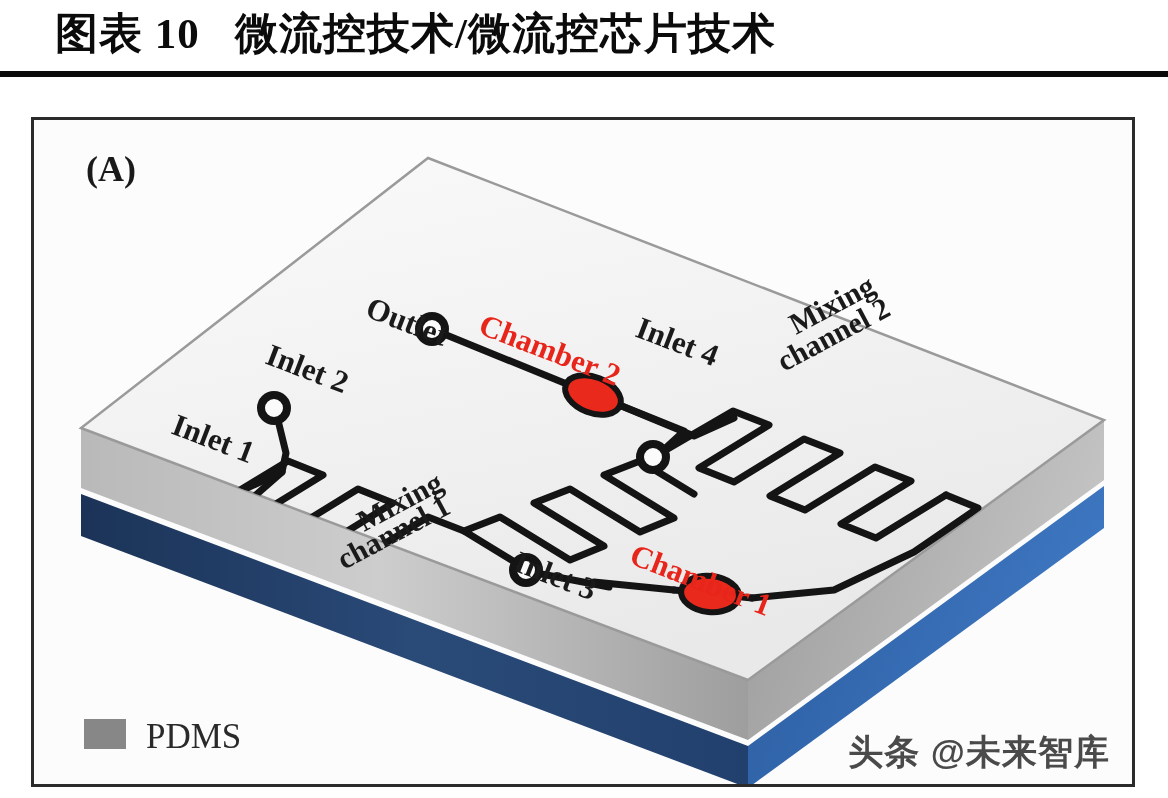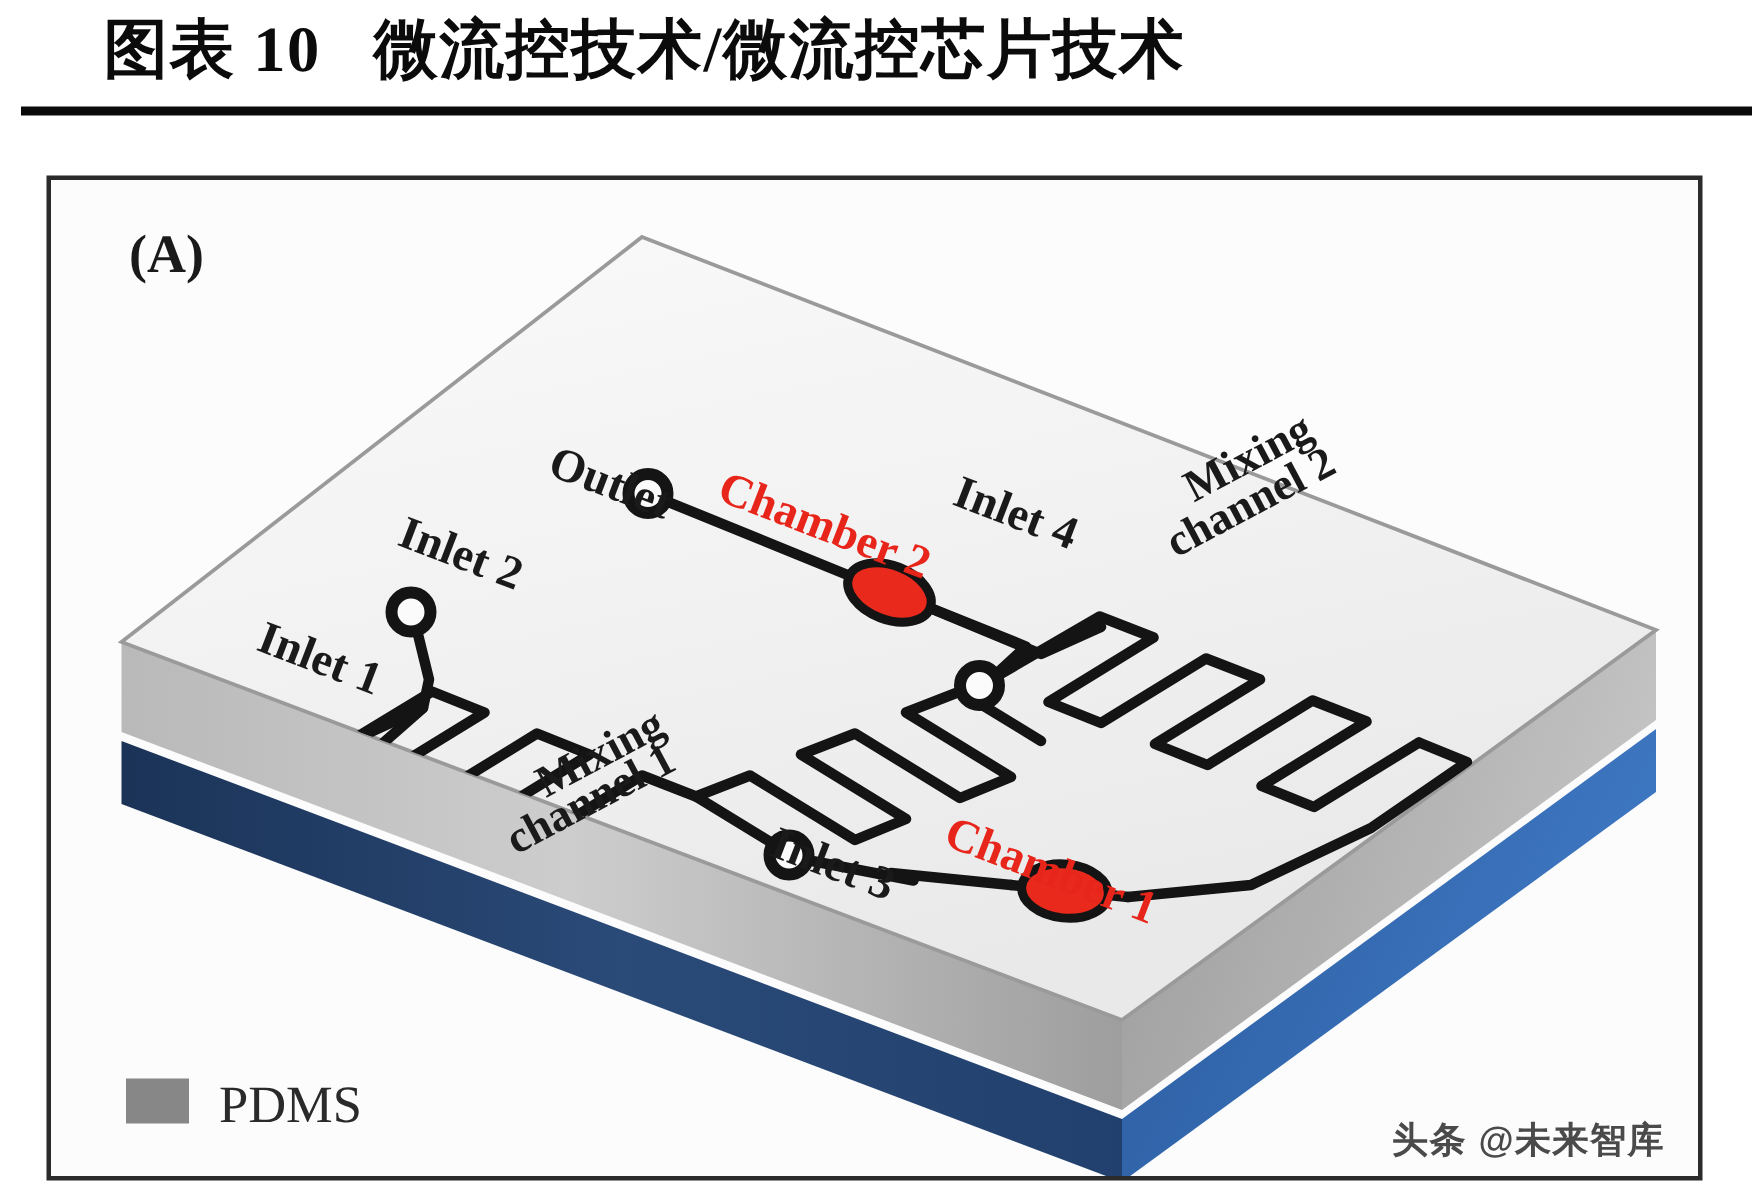--- a/index.html
+++ b/index.html
@@ -11,21 +11,21 @@
     width: 1168px;
     height: 798px;
     font-family: "Liberation Sans", sans-serif;
     position: relative;
     overflow: hidden;
   }
 
   
   .title-bar {
     position: absolute;
-    left: 14px; top: 0;
+    left: 0; top: 0;
     width: 1020px;
     height: 78px;
   }
   .title-text {
     position: absolute;
     left: 55px;
     top: 4px;
     font-family: "Liberation Serif", serif;
     font-weight: bold;
     font-size: 43px;
@@ -100,21 +100,21 @@
     color: #2a2a2a;
     line-height: 35px;
   }
 
   
   .watermark {
     position: absolute;
     right: 22px;
     bottom: 8px;
     font-family: "Liberation Sans", sans-serif;
-    font-size: 24px;
+    font-size: 35px;
     font-weight: bold;
     color: #4a4a4a;
     letter-spacing: 1px;
     white-space: pre;
   }
 
   .lbl {
     font-family: "Liberation Serif", serif;
     font-weight: bold;
   }

